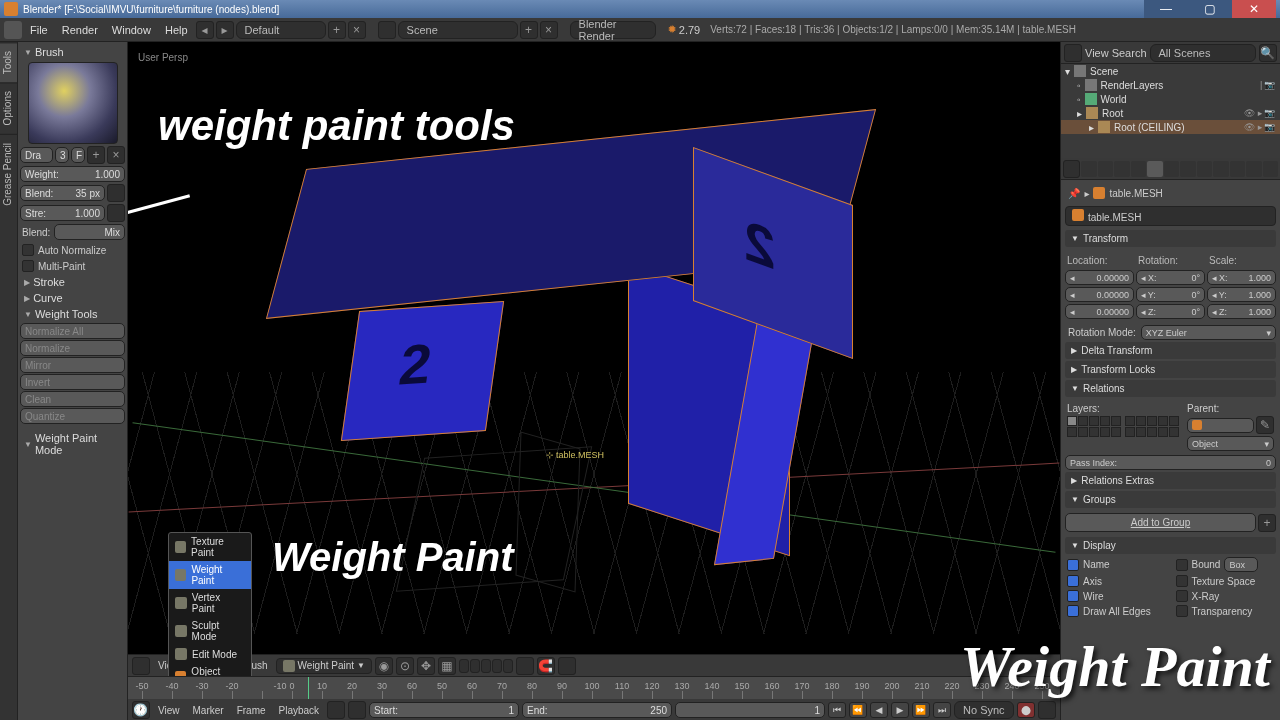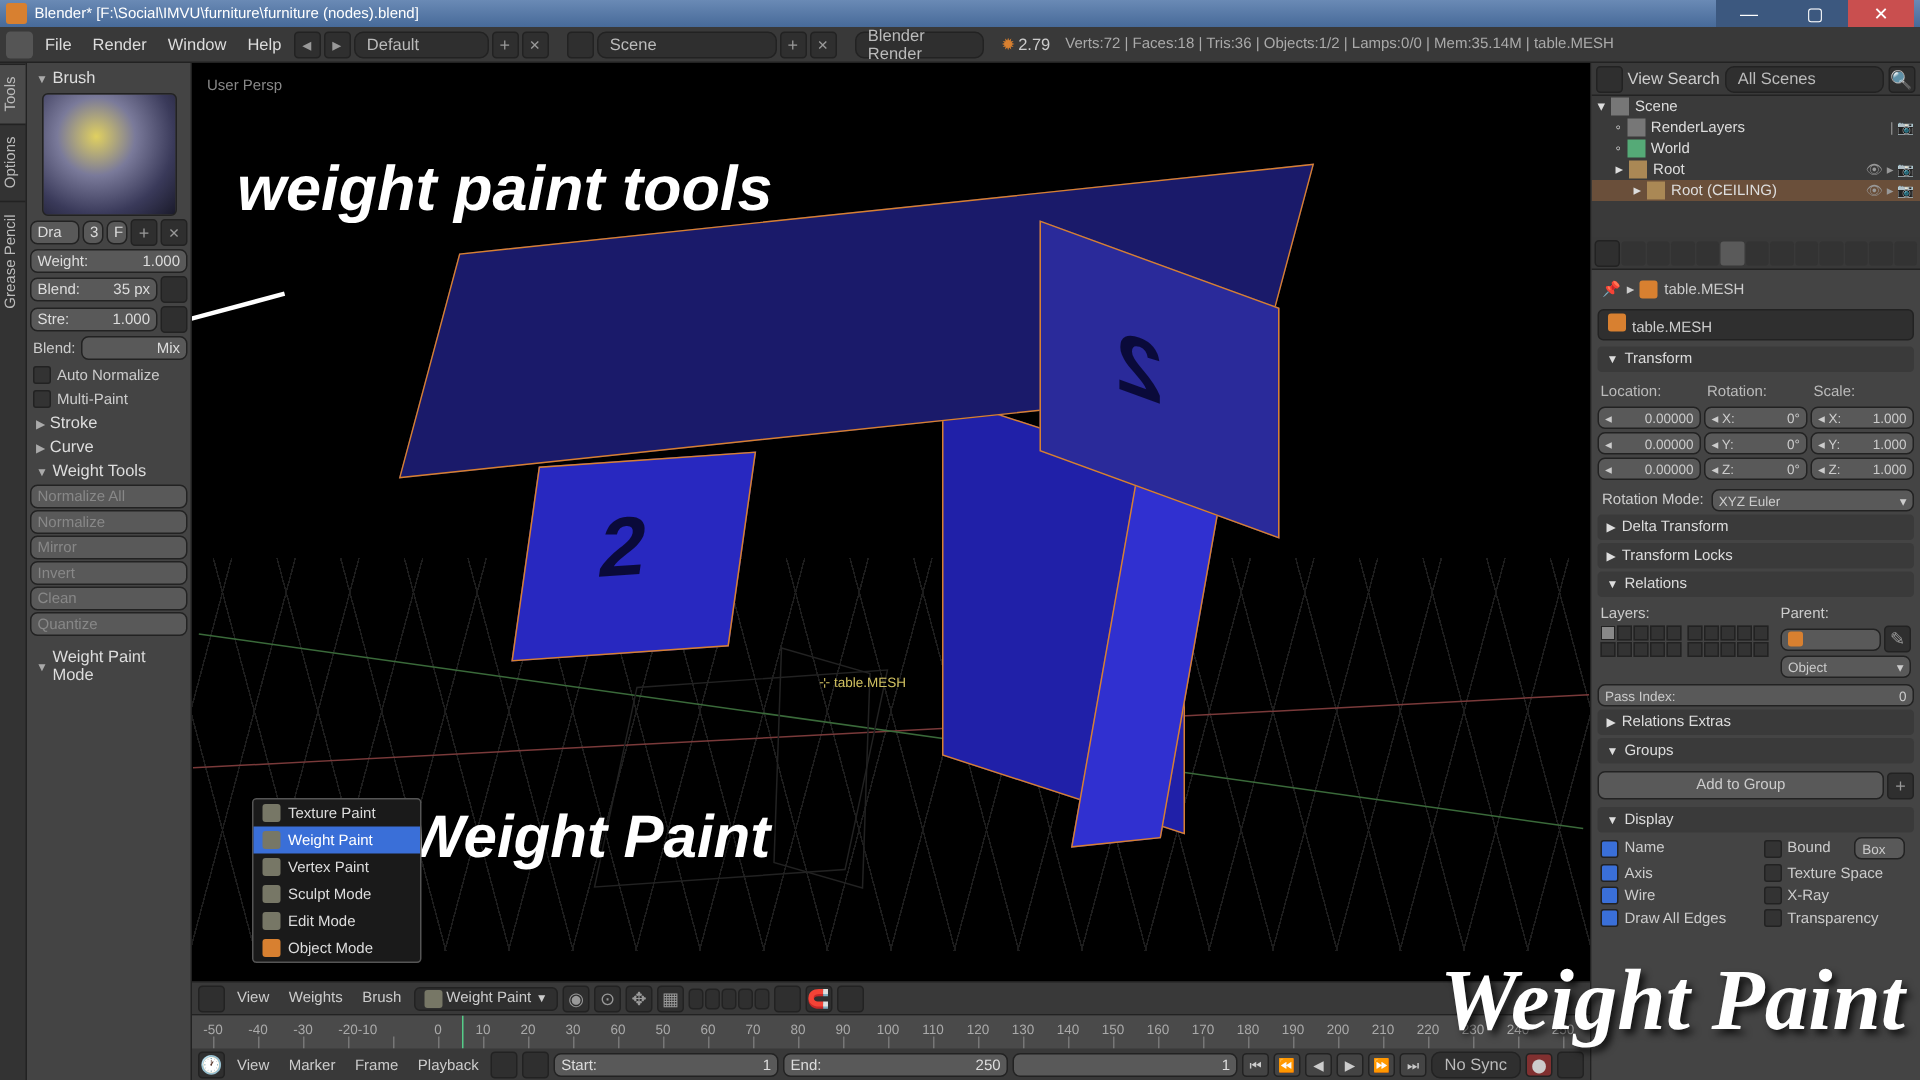--- a/index.html
+++ b/index.html
@@ -59,21 +59,21 @@
 .tabletop2 { position: absolute; top: 134px; left: 565px; width: 160px; height: 154px; background: #2a2a9a; border: 1px solid #d88030; transform: skew(0deg, 20deg); }
 .leg1 { position: absolute; top: 264px; left: 222px; width: 145px; height: 130px; background: #2828c0; border: 1px solid #d88030; transform: skew(-8deg, -4deg); }
 .leg2 { position: absolute; top: 248px; left: 500px; width: 162px; height: 240px; background: #2020a8; border: 1px solid #d88030; transform: skew(0deg, 18deg); }
 .leg3 { position: absolute; top: 270px; left: 608px; width: 60px; height: 250px; background: #3030d0; border: 1px solid #d88030; transform: skew(-10deg, -6deg); }
 .num2 { font-size: 56px; color: #0a0a3a; font-weight: bold; font-family: Arial; }
 .wirebox { position: absolute; top: 410px; left: 282px; width: 168px; height: 134px; border: 1px solid #222; transform: skew(-12deg, -4deg); }
 .wirebox2 { position: absolute; top: 398px; left: 390px; width: 60px; height: 144px; border: 1px solid #222; transform: skew(-2deg, 16deg); }
 .objlabel { position: absolute; top: 408px; left: 418px; color: #d0c060; font-size: 9px; }
 
 
-.mode-popup { position: absolute; top: 490px; left: 40px; width: 113px; background: #1a1a1a; border: 1px solid #555; border-radius: 3px; z-index: 20; }
+.mode-popup { position: absolute; top: 490px; left: 40px; width: 84px; background: #1a1a1a; border: 1px solid #555; border-radius: 3px; z-index: 20; }
 .mode-item { padding: 3px 6px; color: #ddd; font-size: 10px; display: flex; align-items: center; gap: 5px; cursor: pointer; }
 .mode-item.sel { background: #3a6fd8; color: #fff; }
 .mode-item .micon { width: 12px; height: 12px; border-radius: 2px; background: #776; }
 
 
 .vpheader { position: absolute; bottom: 0; left: 0; right: 0; height: 22px; background: #393939; border-top: 1px solid #222; display: flex; align-items: center; padding: 0 4px; gap: 3px; }
 .vpheader .hitem { padding: 2px 5px; color: #ccc; font-size: 10px; cursor: pointer; }
 .modebox { background: #2f2f2f; border: 1px solid #222; border-radius: 4px; padding: 1px 6px; display: flex; align-items: center; gap: 3px; font-size: 10px; }
 
 
@@ -107,21 +107,21 @@
 .namefield { background: #2f2f2f; border: 1px solid #222; border-radius: 4px; padding: 2px 6px; margin: 4px 0; }
 .prophead { background: #3a3a3a; padding: 3px 6px; margin: 2px 0; border-radius: 3px; color: #ddd; display: flex; align-items: center; gap: 4px; cursor: pointer; }
 .prophead::before { content: '▼'; font-size: 8px; }
 .prophead.collapsed::before { content: '▶'; }
 .prop-grid { display: grid; grid-template-columns: 1fr 1fr 1fr; gap: 2px; padding: 4px 0; }
 .prop-col-label { font-size: 10px; color: #bbb; padding: 2px; }
 .valfield { background: #595959; border: 1px solid #222; border-radius: 5px; padding: 1px 4px; font-size: 9px; display: flex; justify-content: space-between; height: 15px; align-items: center; }
 .layerblock { display: grid; grid-template-columns: repeat(5, 10px); gap: 1px; }
 .layercell { width: 10px; height: 10px; background: #333; border: 1px solid #222; }
 .layercell.on { background: #888; }
-.addgroup { background: #595959; border: 1px solid #222; border-radius: 5px; padding: 3px; text-align: center; margin: 3px 0; }
+.addgroup { background: #595959; border: 1px solid #222; border-radius: 5px; padding: 3px; text-align: center; margin: 3px 0; text-decoration: underline; }
 .dispcheck { display: flex; align-items: center; gap: 4px; padding: 1px 2px; }
 .dispcheck .cb { width: 12px; height: 12px; background: #333; border: 1px solid #222; border-radius: 2px; }
 .dispcheck .cb.on { background: #3a6fd8; }
 </style>
 </head>
 <body>
 
 <div class="titlebar">
   <span style="width:14px;height:14px;background:#d88030;border-radius:2px;margin-right:5px;"></span>
   <span>Blender* [F:\Social\IMVU\furniture\furniture (nodes).blend]</span>
@@ -318,21 +318,21 @@
         <div class="playhead" style="left:180px;"></div>
       <div class="tmark" style="left: 14px;"></div>
           <div class="tlabel" style="left: 14px;">-50</div>
           <div class="tmark" style="left: 44px;"></div>
           <div class="tlabel" style="left: 44px;">-40</div>
           <div class="tmark" style="left: 74px;"></div>
           <div class="tlabel" style="left: 74px;">-30</div>
           <div class="tmark" style="left: 104px;"></div>
           <div class="tlabel" style="left: 104px;">-20</div>
           <div class="tmark" style="left: 134px;"></div>
-          <div class="tlabel" style="left: 117px;">-10</div>
+          <div class="tlabel" style="left: 152px;">-10</div>
           <div class="tmark" style="left: 164px;"></div>
           <div class="tlabel" style="left: 164px;">0</div>
           <div class="tmark" style="left: 194px;"></div>
           <div class="tlabel" style="left: 194px;">10</div>
           <div class="tmark" style="left: 224px;"></div>
           <div class="tlabel" style="left: 224px;">20</div>
           <div class="tmark" style="left: 254px;"></div>
           <div class="tlabel" style="left: 254px;">30</div>
           <div class="tmark" style="left: 284px;"></div>
           <div class="tlabel" style="left: 284px;">60</div>
@@ -609,21 +609,21 @@
           <span>Display</span>
         </div>
       <div style="display:grid;grid-template-columns:1fr 1fr;gap:1px 6px;">
         <div class="dispcheck">
             <span class="cb on"></span>
             <span>Name</span>
           </div>
         <div class="dispcheck">
             <span class="cb"></span>
             <span>Bound</span>
-            <span class="valfield" style="width:34px;margin-left:12px">Box</span>
+            <span class="valfield" style="width:34px;margin-left:0">Box</span>
           </div>
         <div class="dispcheck">
             <span class="cb on"></span>
             <span>Axis</span>
           </div>
         <div class="dispcheck">
             <span class="cb"></span>
             <span>Texture Space</span>
           </div>
         <div class="dispcheck">

